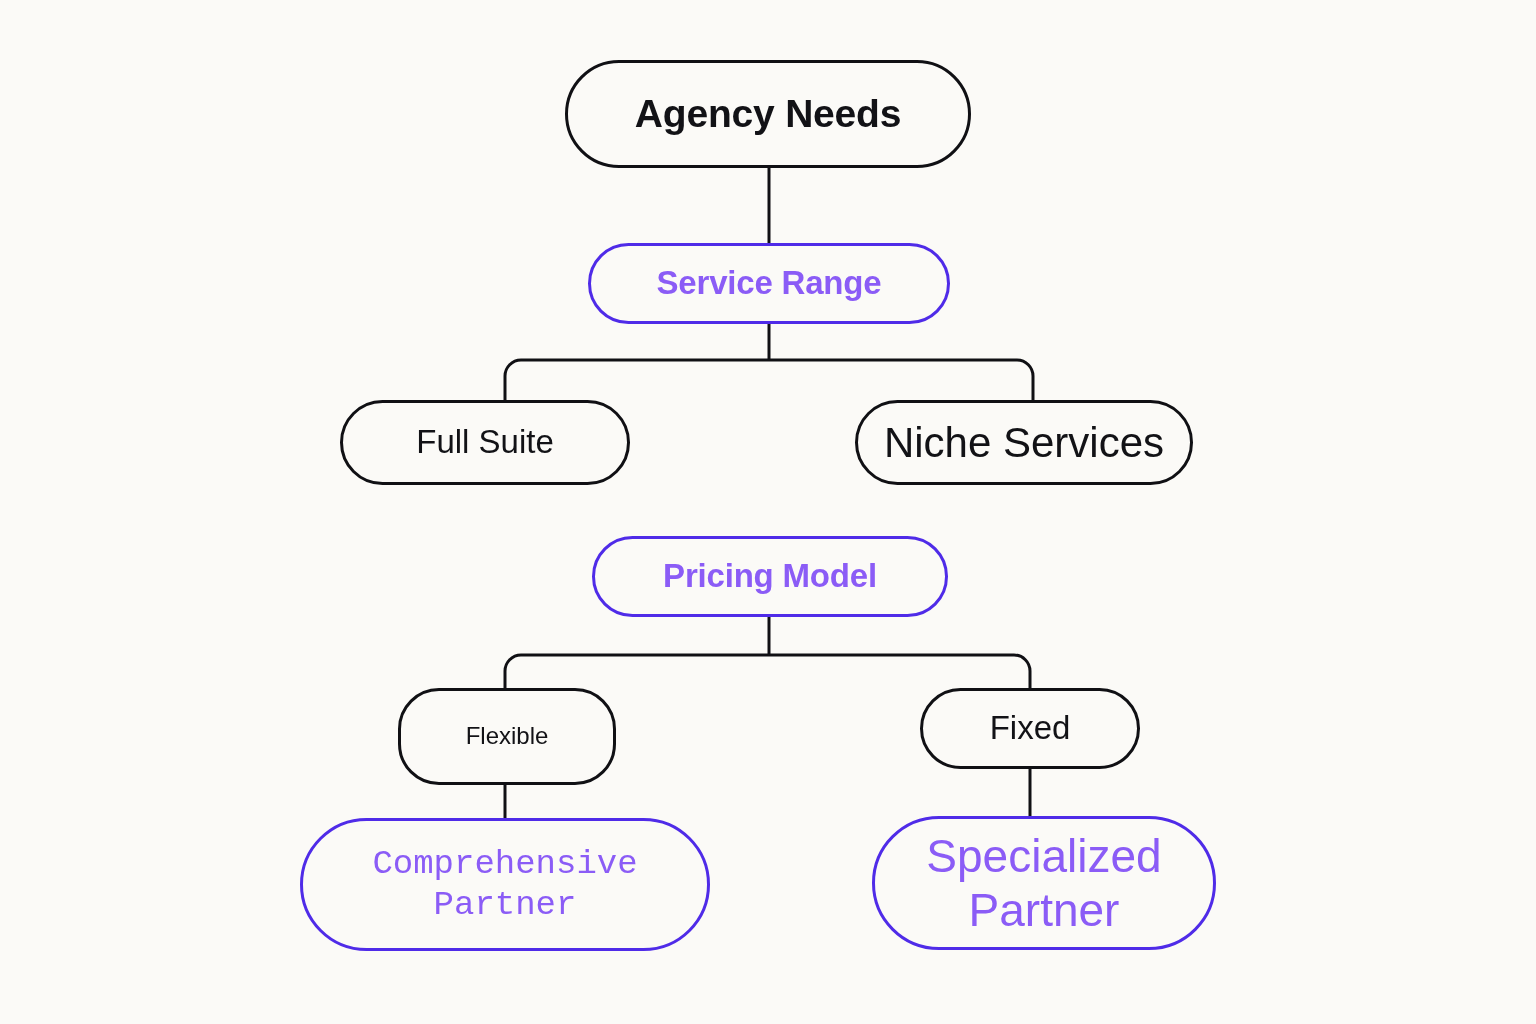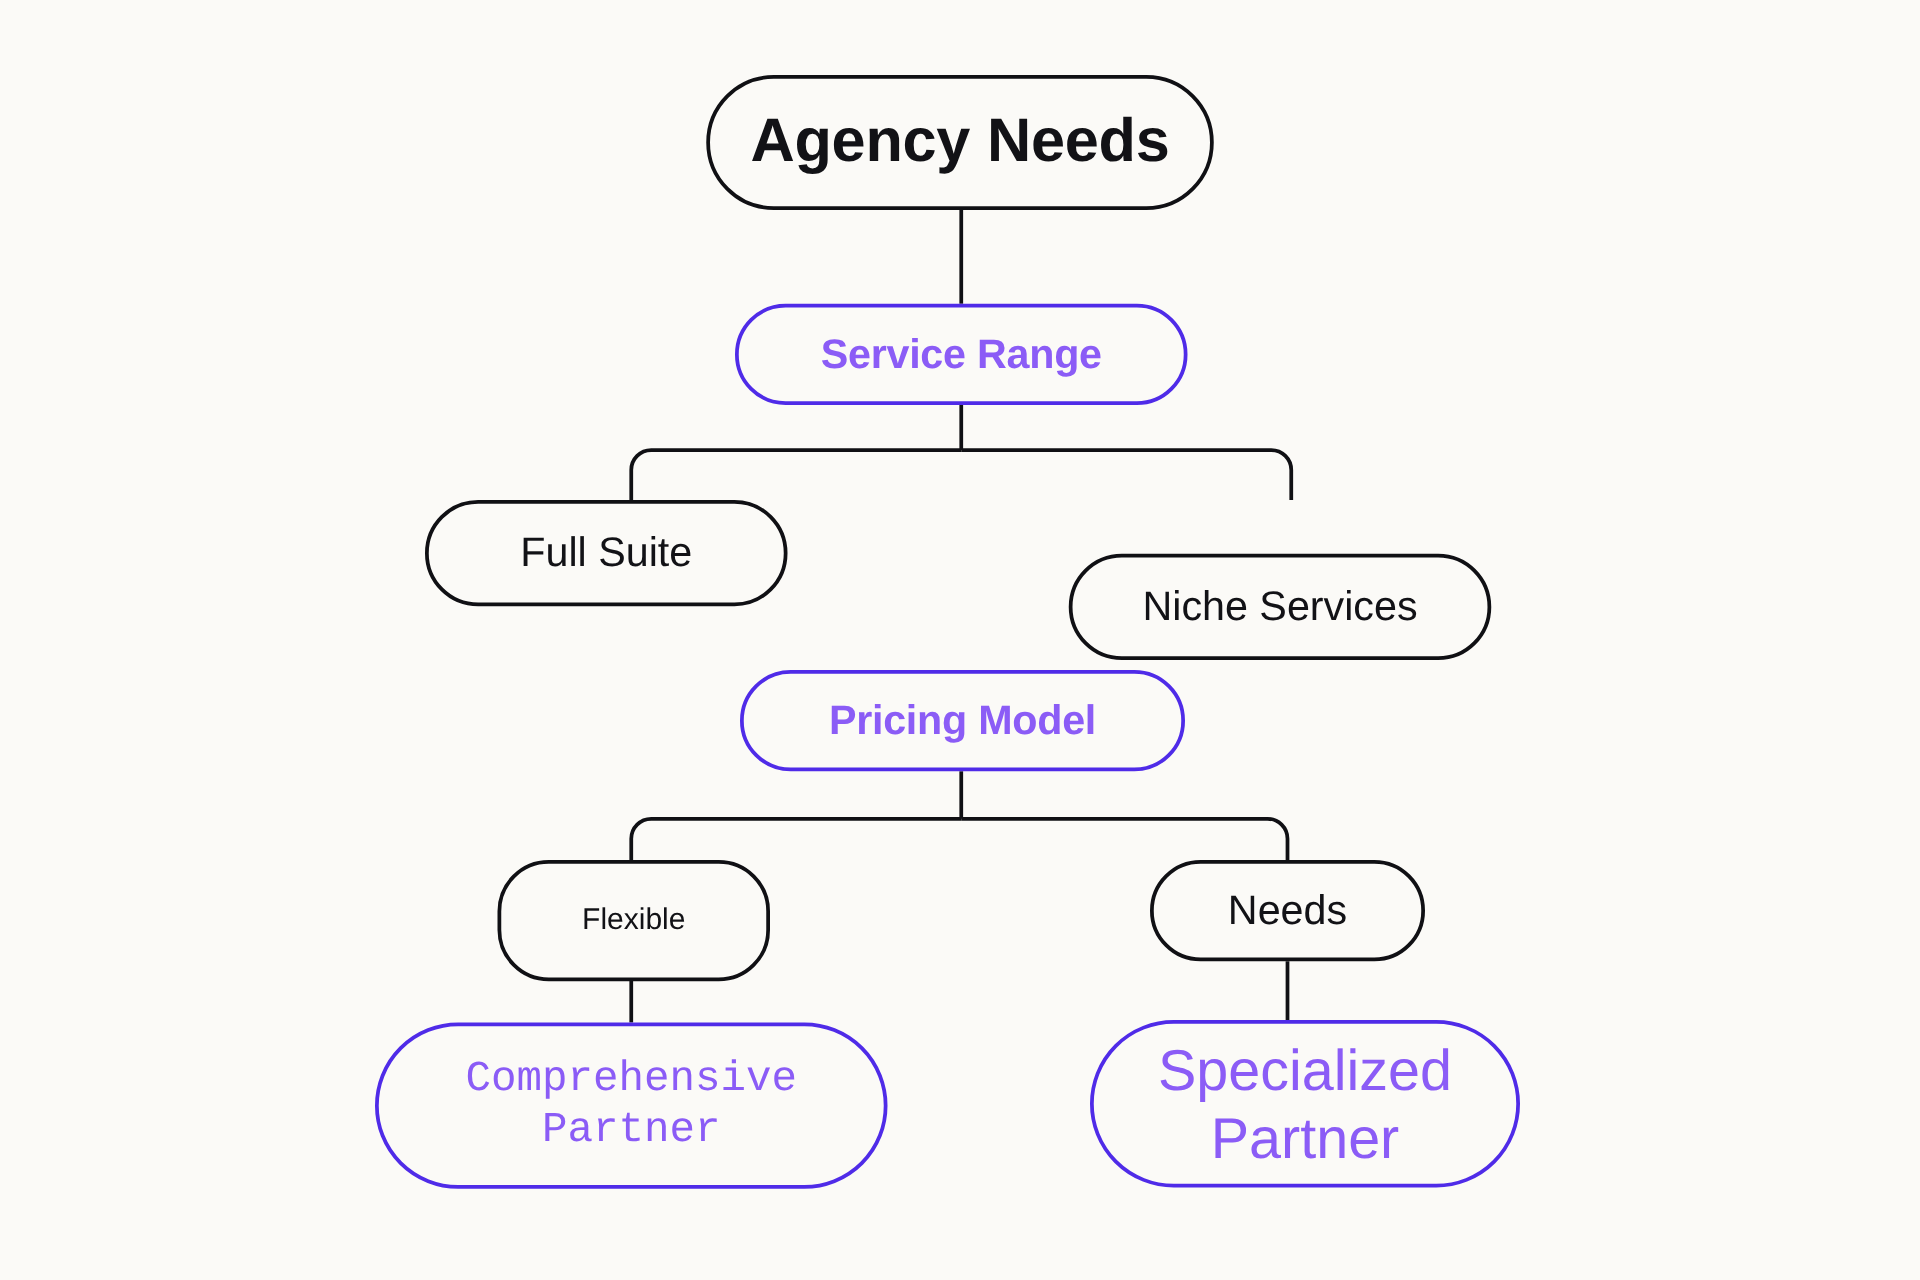--- a/index.html
+++ b/index.html
@@ -49,21 +49,21 @@
   }
   .node.accent {
     border-color: #4f2be8;
     color: #8b5cf6;
   }
   
   #node-root {
     left: 565px; top: 60px;
     width: 406px; height: 108px;
     border-radius: 54px;
-    font-size: 49px;
+    font-size: 39px;
     font-weight: 700;
     letter-spacing: -0.2px;
   }
   #node-service-range {
     left: 588px; top: 243px;
     width: 362px; height: 81px;
     border-radius: 41px;
     font-size: 33px;
     font-weight: 700;
     letter-spacing: -0.2px;
@@ -72,23 +72,22 @@
     left: 340px; top: 400px;
     width: 290px; height: 85px;
     border-radius: 43px;
     font-size: 33px;
     font-weight: 400;
   }
   #node-niche-services {
     left: 855px; top: 400px;
     width: 338px; height: 85px;
     border-radius: 43px;
-    font-size: 33px;
+    font-size: 42px;
     font-weight: 400;
-    margin-top: 43px;
   }
   #node-pricing-model {
     left: 592px; top: 536px;
     width: 356px; height: 81px;
     border-radius: 41px;
     font-size: 33px;
     font-weight: 700;
     letter-spacing: -0.2px;
   }
   #node-flexible {
@@ -152,21 +151,21 @@
   <div class="node accent" id="node-service-range">Service Range</div>
 
   <div class="node plain" id="node-full-suite">Full Suite</div>
 
   <div class="node plain" id="node-niche-services">Niche Services</div>
 
   <div class="node accent" id="node-pricing-model">Pricing Model</div>
 
   <div class="node plain" id="node-flexible">Flexible</div>
 
-  <div class="node plain" id="node-fixed">Needs</div>
+  <div class="node plain" id="node-fixed">Fixed</div>
 
   <div class="node accent" id="node-comprehensive-partner">Comprehensive
 Partner</div>
 
   <div class="node accent" id="node-specialized-partner">Specialized
 Partner</div>
 
 </div>
 
 </body></html>

